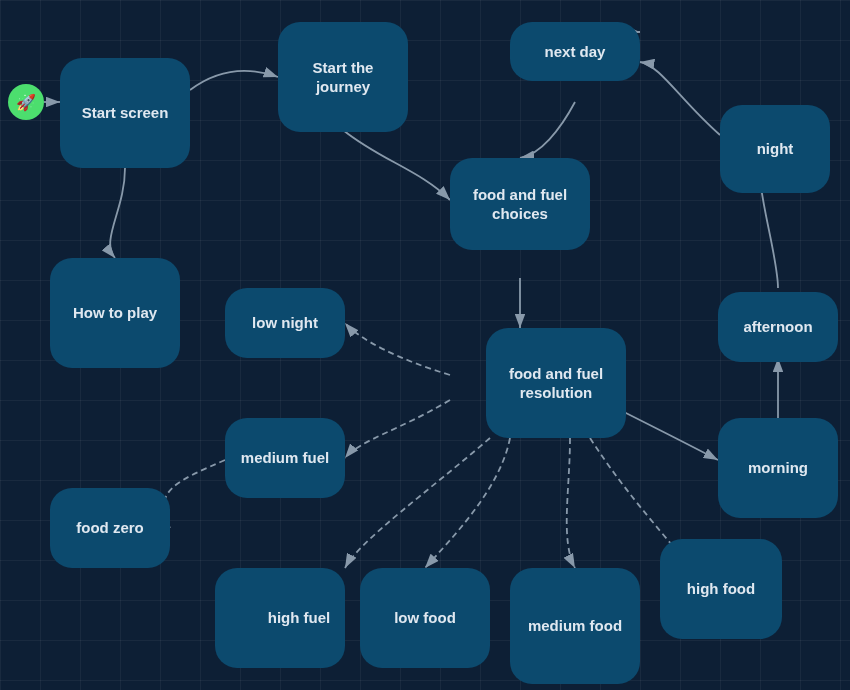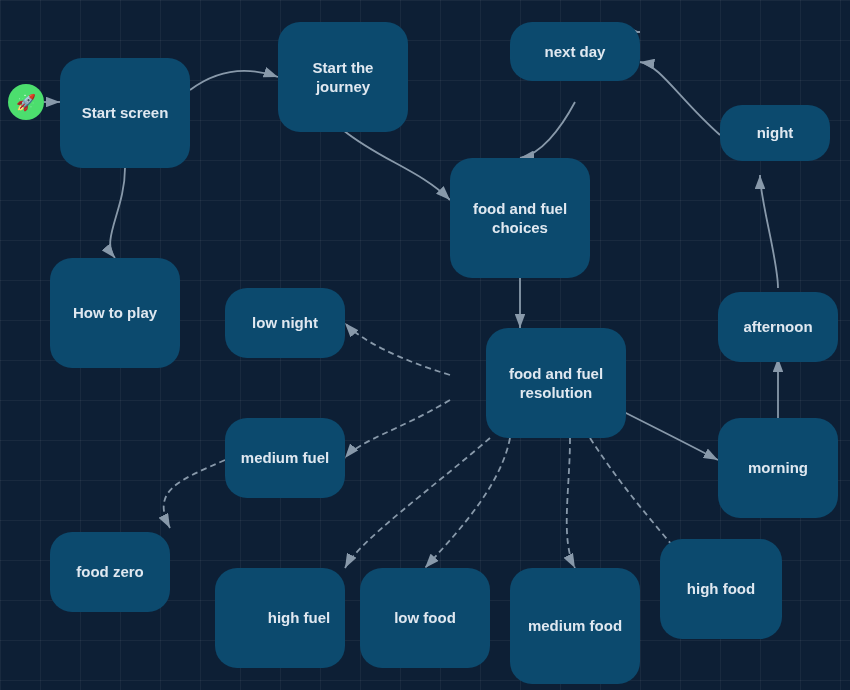--- a/index.html
+++ b/index.html
@@ -79,25 +79,25 @@
     <path d="M225,460 C180,480 150,490 170,528" fill="none" stroke="#8899aa" stroke-width="1.8" marker-end="url(#arrowhead)" stroke-dasharray="6,4"></path>
     <path d="M778,418 C778,380 778,360 778,358" fill="none" stroke="#8899aa" stroke-width="1.8" marker-end="url(#arrowhead)"></path>
     <path d="M778,288 C778,260 760,200 760,175" fill="none" stroke="#8899aa" stroke-width="1.8" marker-end="url(#arrowhead)"></path>
     <path d="M720,135 C680,100 660,65 640,62" fill="none" stroke="#8899aa" stroke-width="1.8" marker-end="url(#arrowhead)"></path>
   </svg>
 
 <div class="icon-node" style="left: 8px; top: 84px;">🚀</div>
 <div class="node" style="left: 60px; top: 58px; width: 130px; height: 110px;">Start screen</div>
 <div class="node" style="left: 278px; top: 22px; width: 130px; height: 110px;">Start the journey</div>
 <div class="node" style="left: 510px; top: 22px; width: 130px; height: 59px;">next day</div>
-<div class="node" style="left: 720px; top: 105px; width: 110px; height: 56px;">night</div>
-<div class="node" style="left: 450px; top: 158px; width: 140px; height: 120px;">food and fuel choices</div>
+<div class="node" style="left: 720px; top: 105px; width: 110px; height: 88px;">night</div>
+<div class="node" style="left: 450px; top: 158px; width: 140px; height: 92px;">food and fuel choices</div>
 <div class="node" style="left: 50px; top: 258px; width: 130px; height: 110px;">How to play</div>
 <div class="node" style="left: 225px; top: 288px; width: 120px; height: 70px;">low night</div>
 <div class="node" style="left: 718px; top: 292px; width: 120px; height: 70px;">afternoon</div>
 <div class="node" style="left: 450px; top: 328px; width: 140px; height: 110px; margin-left: 36px;">food and fuel resolution</div>
 <div class="node" style="left: 225px; top: 418px; width: 120px; height: 80px;">medium fuel</div>
 <div class="node" style="left: 718px; top: 418px; width: 120px; height: 100px;">morning</div>
-<div class="node" style="left: 50px; top: 488px; width: 120px; height: 80px; margin-top: 44px;">food zero</div>
+<div class="node" style="left: 50px; top: 488px; width: 120px; height: 80px;">food zero</div>
 <div class="node" style="left: 215px; top: 568px; width: 130px; height: 100px; padding-left: 48px;">high fuel</div>
 <div class="node" style="left: 360px; top: 568px; width: 130px; height: 100px;">low food</div>
 <div class="node" style="left: 510px; top: 568px; width: 130px; height: 116px;">medium food</div>
 <div class="node" style="left: 660px; top: 539px; width: 122px; height: 100px;">high food</div>
 
 </body></html>

